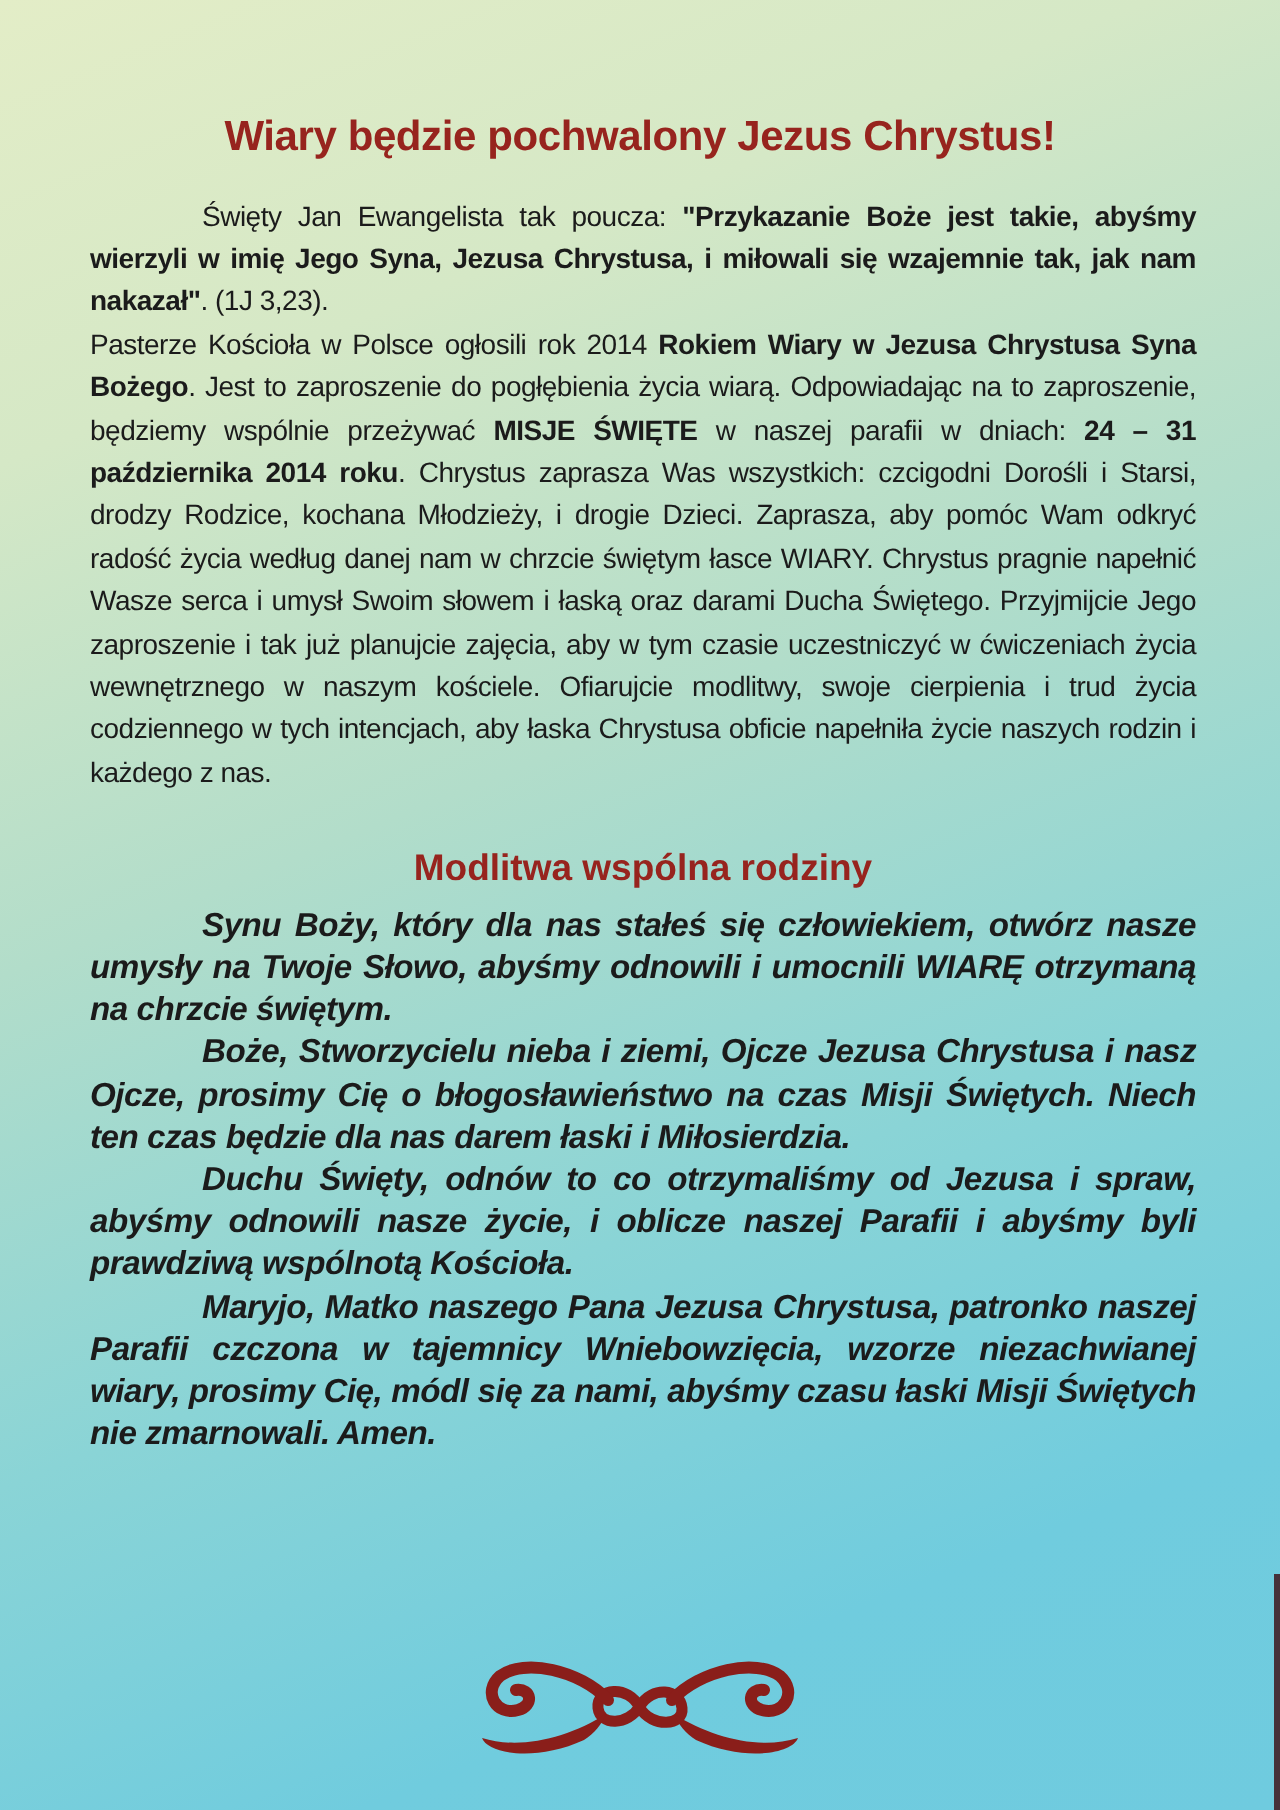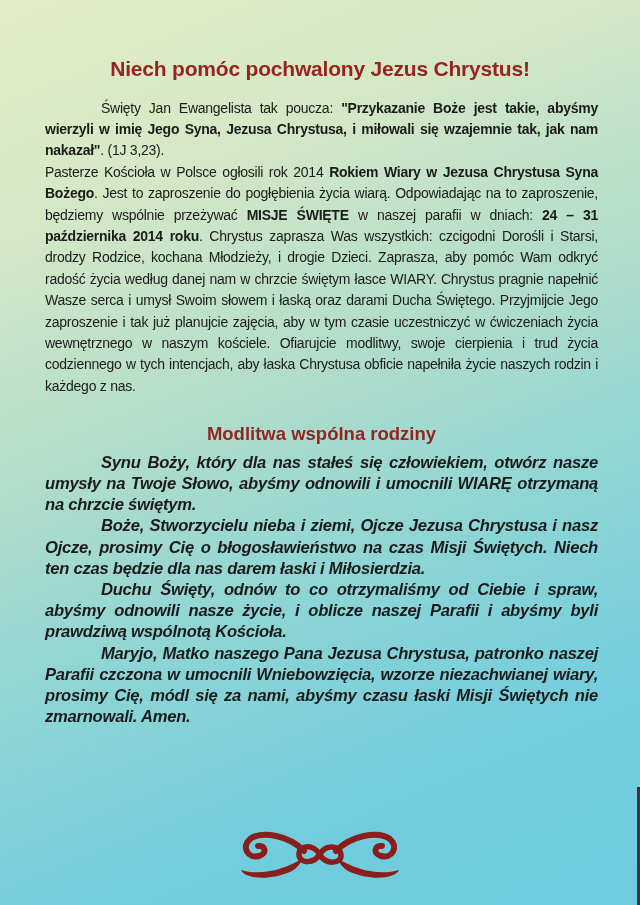--- a/index.html
+++ b/index.html
@@ -81,38 +81,38 @@
     height: 118px;
     background: #46313a;
   }
 </style>
 </head>
 <body>
 
 <div class="page">
 
   <header class="heading">
-    <div>Niech pomóc pochwalony Jezus Chrystus!</div>
+    <div>Wiary będzie pochwalony Jezus Chrystus!</div>
   </header>
 
   <main class="content">
     <section id="intro" class="body-text">
         <p class="indent"><span>Święty Jan Ewangelista tak poucza: </span><b>"Przykazanie Boże jest takie, abyśmy wierzyli w imię Jego Syna, Jezusa Chrystusa, i miłowali się wzajemnie tak, jak nam nakazał"</b><span>. (1J 3,23).</span></p>
         <p><span>Pasterze Kościoła w Polsce ogłosili rok 2014 </span><b>Rokiem Wiary w Jezusa Chrystusa Syna Bożego</b><span>. Jest to zaproszenie do pogłębienia życia wiarą. Odpowiadając na to zaproszenie, będziemy wspólnie przeżywać </span><b>MISJE ŚWIĘTE</b><span> w naszej parafii w dniach: </span><b>24 – 31 października 2014 roku</b><span>. Chrystus zaprasza Was wszystkich: czcigodni Dorośli i Starsi, drodzy Rodzice, kochana Młodzieży, i drogie Dzieci. Zaprasza, aby pomóc Wam odkryć radość życia według danej nam w chrzcie świętym łasce WIARY. Chrystus pragnie napełnić Wasze serca i umysł Swoim słowem i łaską oraz darami Ducha Świętego. Przyjmijcie Jego zaproszenie i tak już planujcie zajęcia, aby w tym czasie uczestniczyć w ćwiczeniach życia wewnętrznego w naszym kościele. Ofiarujcie modlitwy, swoje cierpienia i trud życia codziennego w tych intencjach, aby łaska Chrystusa obficie napełniła życie naszych rodzin i każdego z nas.</span></p>
       </section>
 
     <h2 class="prayer-heading">
       <div>Modlitwa wspólna rodziny</div>
     </h2>
 
     <section id="prayer" class="prayer-text">
         <p>Synu Boży, który dla nas stałeś się człowiekiem, otwórz nasze umysły na Twoje Słowo, abyśmy odnowili i umocnili WIARĘ otrzymaną na chrzcie świętym.</p>
         <p>Boże, Stworzycielu nieba i ziemi, Ojcze Jezusa Chrystusa i nasz Ojcze, prosimy Cię o błogosławieństwo na czas Misji Świętych. Niech ten czas będzie dla nas darem łaski i Miłosierdzia.</p>
-        <p>Duchu Święty, odnów to co otrzymaliśmy od Ciebie i spraw, abyśmy odnowili nasze życie, i oblicze naszej Parafii i abyśmy byli prawdziwą wspólnotą Kościoła.</p>
-        <p>Maryjo, Matko naszego Pana Jezusa Chrystusa, patronko naszej Parafii czczona w umocnili Wniebowzięcia, wzorze niezachwianej wiary, prosimy Cię, módl się za nami, abyśmy czasu łaski Misji Świętych nie zmarnowali. Amen.</p>
+        <p>Duchu Święty, odnów to co otrzymaliśmy od Jezusa i spraw, abyśmy odnowili nasze życie, i oblicze naszej Parafii i abyśmy byli prawdziwą wspólnotą Kościoła.</p>
+        <p>Maryjo, Matko naszego Pana Jezusa Chrystusa, patronko naszej Parafii czczona w tajemnicy Wniebowzięcia, wzorze niezachwianej wiary, prosimy Cię, módl się za nami, abyśmy czasu łaski Misji Świętych nie zmarnowali. Amen.</p>
       </section>
   </main>
 
   <div class="ornament">
     <svg width="172" height="54" viewBox="0 0 172 54" aria-hidden="true">
       <g stroke="currentColor" fill="none" stroke-linecap="round">
         <path d="M86 27 C80 15 64 17 65 27 C66 36 80 36 86 26 C92 16 106 17 107 27 C108 36 92 37 86 27" stroke-width="5.5"></path>
         <path d="M70 23 C56 8 28 2 16 11 C7 19 14 31 25 28 C33 26 32 17 24 18" stroke-width="6"></path>
         <path d="M102 23 C116 8 144 2 156 11 C165 19 158 31 147 28 C139 26 140 17 148 18" stroke-width="6"></path>
       </g>

